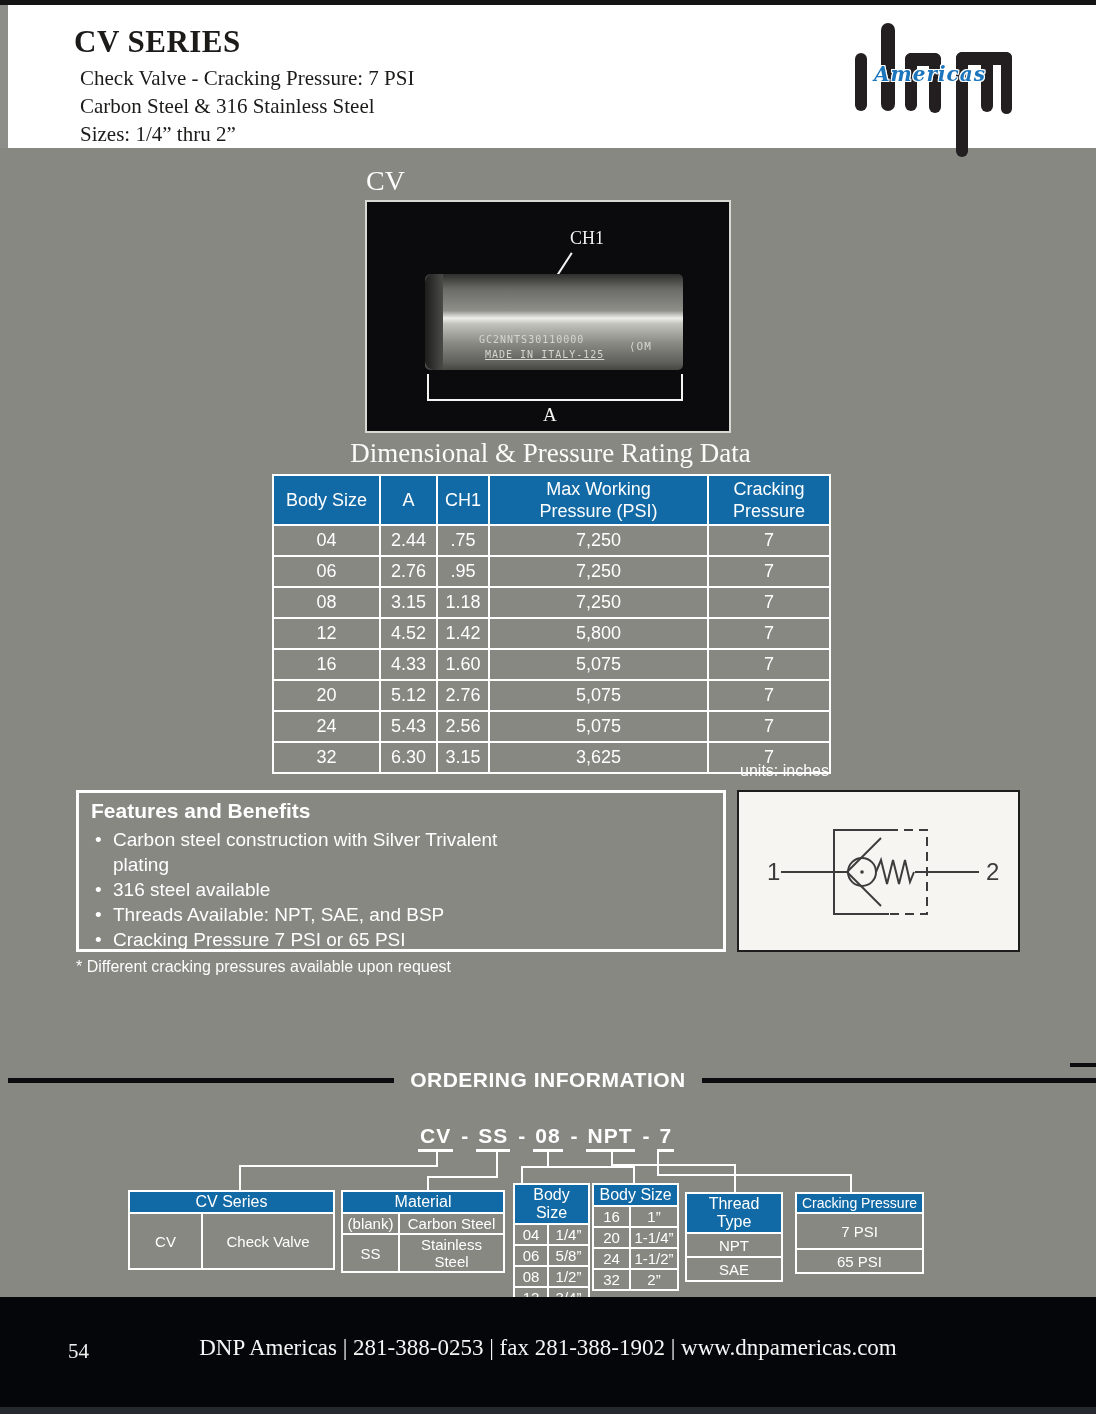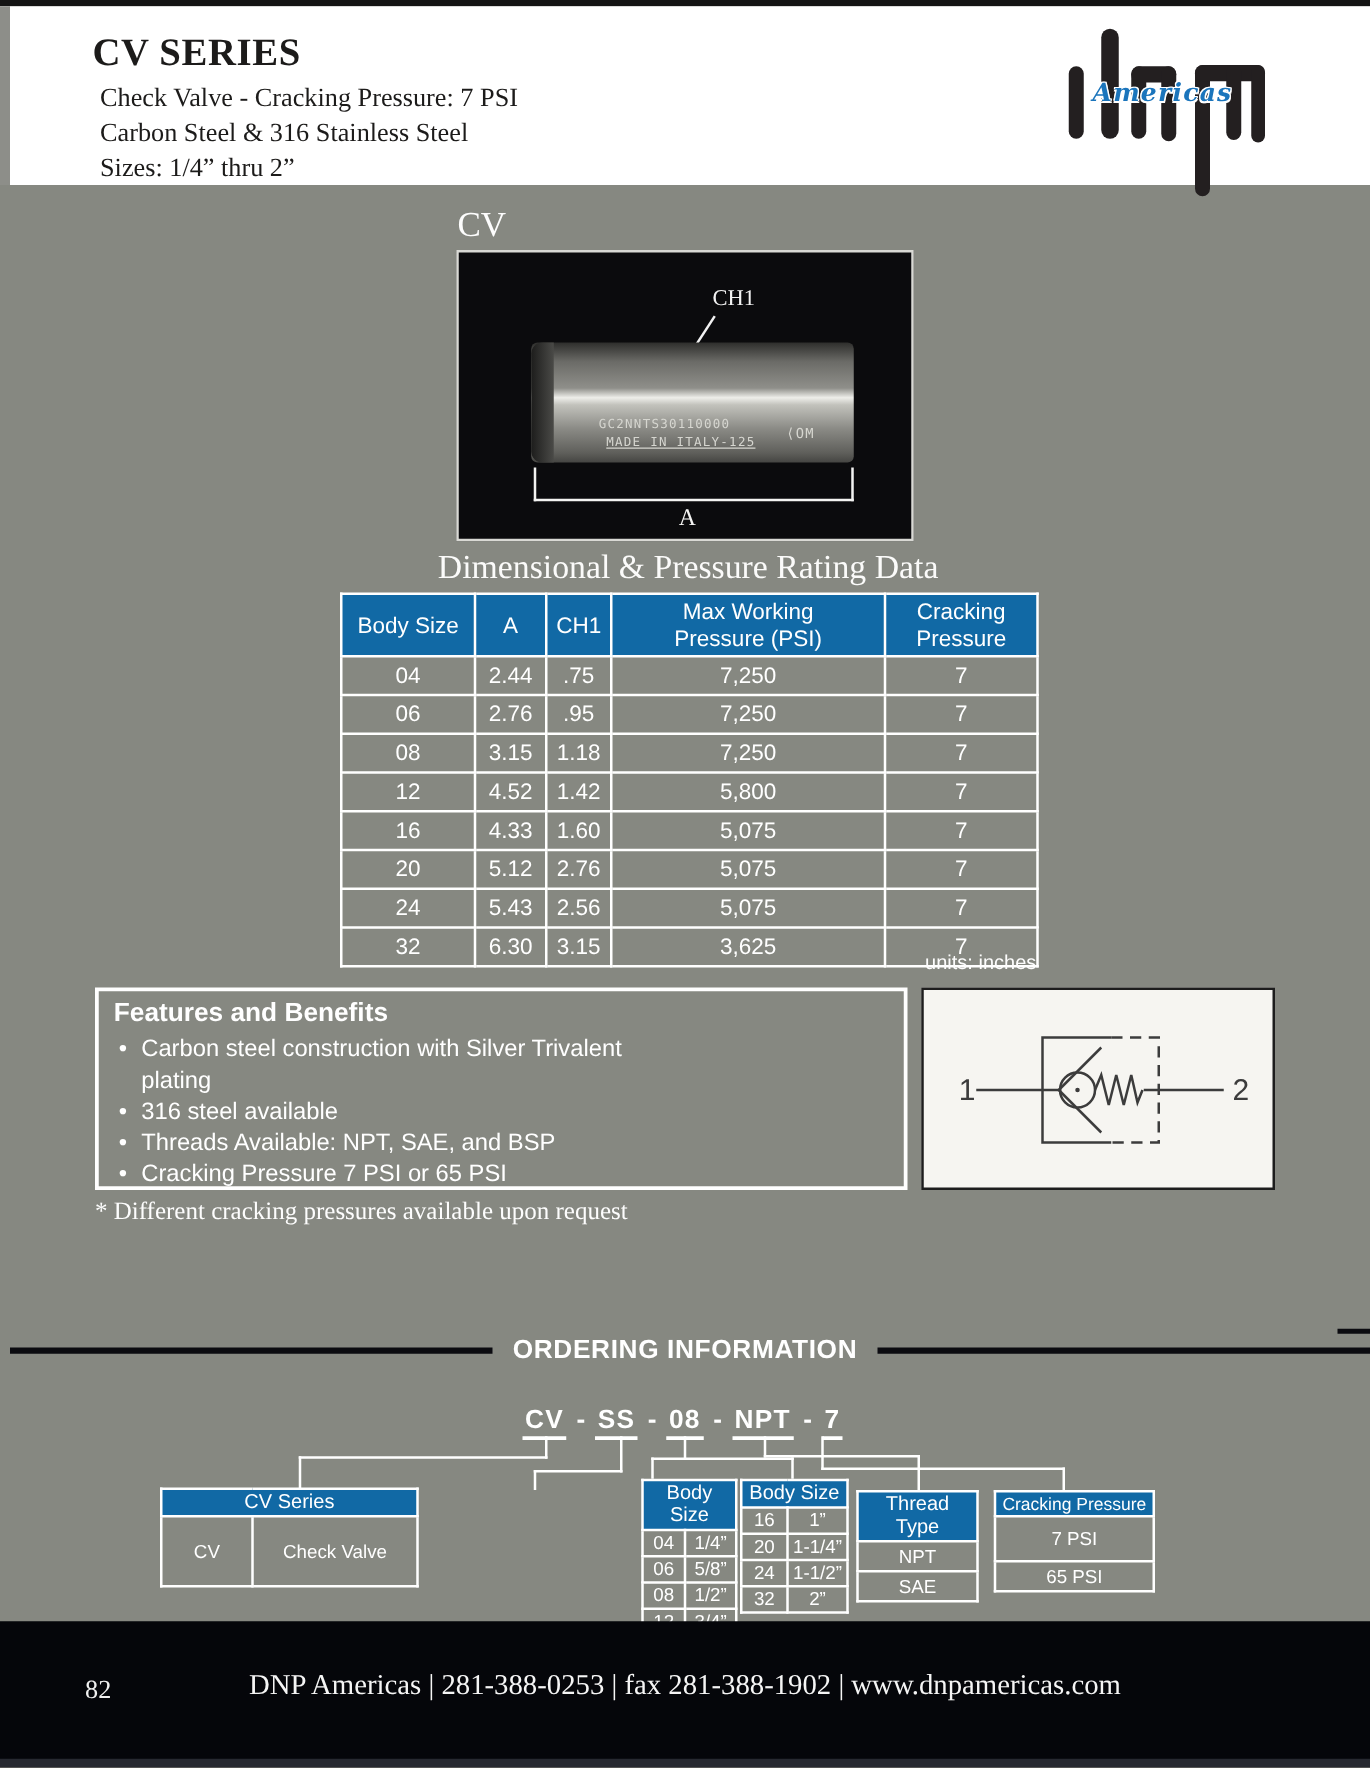--- a/index.html
+++ b/index.html
@@ -44,21 +44,21 @@
         font-size:18px;color:#fff;padding:0;}
   .dim-table th{background:#1169a5;font-weight:normal;height:48px;line-height:1.25;}
   .dim-table td{height:29px;}
   .units{position:absolute;left:600px;top:762px;width:229px;text-align:right;font-size:16px;color:#fdfdfd;}
 
   
   .features{position:absolute;left:76px;top:790px;width:650px;height:162px;border:3px solid #fff;box-sizing:border-box;padding:6px 12px;}
   .features h3{margin:0 0 4px 0;font-size:21px;color:#fff;}
   .feat-item{position:relative;width:420px;padding-left:22px;font-size:19px;line-height:1.32;color:#fff;}
   .feat-item::before{content:"•";position:absolute;left:4px;}
-  .note{position:absolute;left:76px;top:958px;font-size:20px;color:#fdfdfd;font-family:Liberation Serif, serif;}
+  .note{position:absolute;left:76px;top:958px;font-size:16px;color:#fdfdfd;}
 
   
   .schematic{position:absolute;left:737px;top:790px;width:283px;height:162px;background:#f6f5f1;
         border:2px solid #1d1d1d;box-sizing:border-box;}
 
   
   .ord-line{position:absolute;left:8px;top:1078px;width:1088px;height:5px;background:#0b0b10;}
   .ord-dash{position:absolute;left:1070px;top:1063px;width:26px;height:4px;background:#0b0b10;}
   .ord-title-wrap{position:absolute;left:0;top:1068px;width:1096px;text-align:center;}
   .ord-title{display:inline-block;background:#868881;padding:0 16px;font-size:21px;font-weight:bold;color:#fff;letter-spacing:.5px;}
@@ -277,20 +277,39 @@
         <tr>
           <th colspan="2">CV Series</th>
         </tr>
     <tr style="height:56px;">
       <td>CV</td>
       <td>Check Valve</td>
     </tr>
   </tbody>
     </table>
 
+  <table class="mini" style="left:341px;top:1190px;width:162px;">
+    <colgroup>
+        <col style="width:57px">
+        <col style="width:105px">
+      </colgroup>
+    <tbody>
+        <tr>
+          <th colspan="2">Material</th>
+        </tr>
+    <tr>
+          <td>(blank)</td>
+          <td>Carbon Steel</td>
+        </tr>
+    <tr>
+          <td>SS</td>
+          <td>Stainless Steel</td>
+        </tr>
+  </tbody>
+    </table>
 
   <table class="mini" style="left:513px;top:1183px;width:75px;">
     <colgroup>
         <col style="width:34px">
         <col style="width:41px">
       </colgroup>
     <tbody>
         <tr>
           <th colspan="2">Body Size</th>
         </tr>
@@ -363,18 +382,18 @@
     <tr style="height:36px;">
           <td>7 PSI</td>
         </tr>
     <tr style="height:24px;">
           <td>65 PSI</td>
         </tr>
   </tbody>
     </table>
 
   <div class="footer">
-    <div class="page-num">82</div>
+    <div class="page-num">54</div>
     <div class="footer-contact">DNP Americas | 281-388-0253 | fax 281-388-1902 | www.dnpamericas.com</div>
   </div>
   <div class="footer-strip"></div>
 
 </div>
 
 </body></html>

